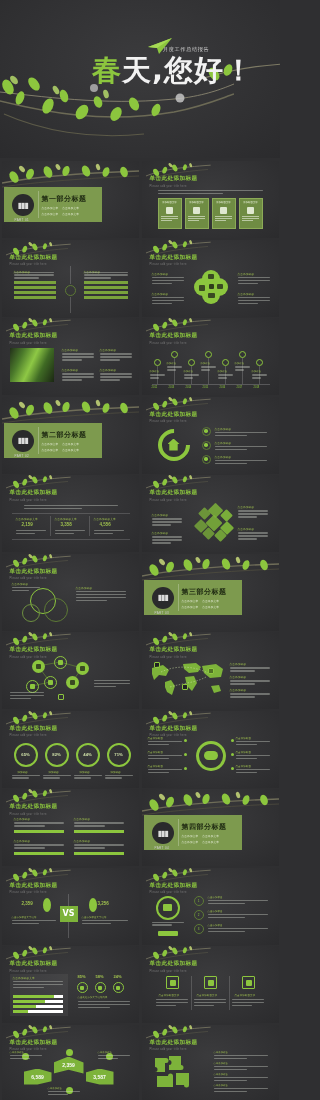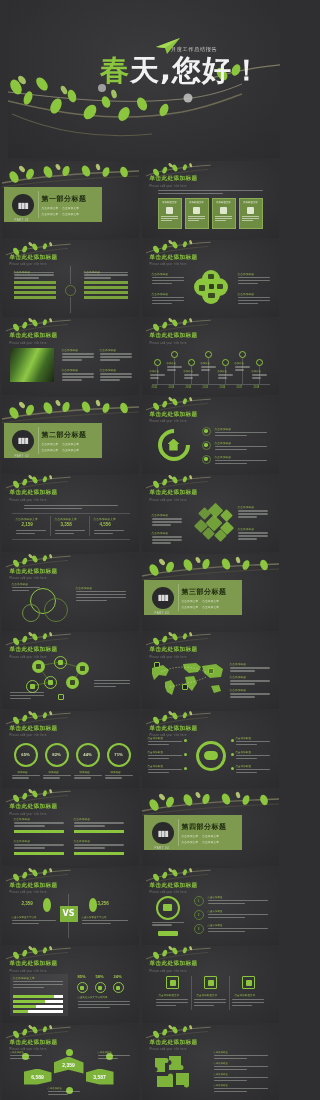--- a/index.html
+++ b/index.html
@@ -11,21 +11,21 @@
   }
   #deck { position: relative; width: 280px; height: 1100px; background: #2f2f31; }
 
   
   .slide {
     position: absolute;
     background: #333335;
     background-image: radial-gradient(ellipse at 50% 40%, #3b3b3d 0%, #303032 70%, #2b2b2d 100%);
     overflow: hidden;
   }
-  .slide.hero { width: 280px; height: 158px; left: 8px; top: 0; }
+  .slide.hero { width: 280px; height: 158px; left: 0; top: 0; }
   .slide.grid { width: 137px; height: 77px; }
 
   
   .branch { position: absolute; pointer-events: none; }
   .branch svg { display: block; }
 
   
   .hero-sub {
     position: absolute; left: 163px; top: 46px;
     color: #cfcfcf; font-size: 5.2px; letter-spacing: .6px; white-space: nowrap;

